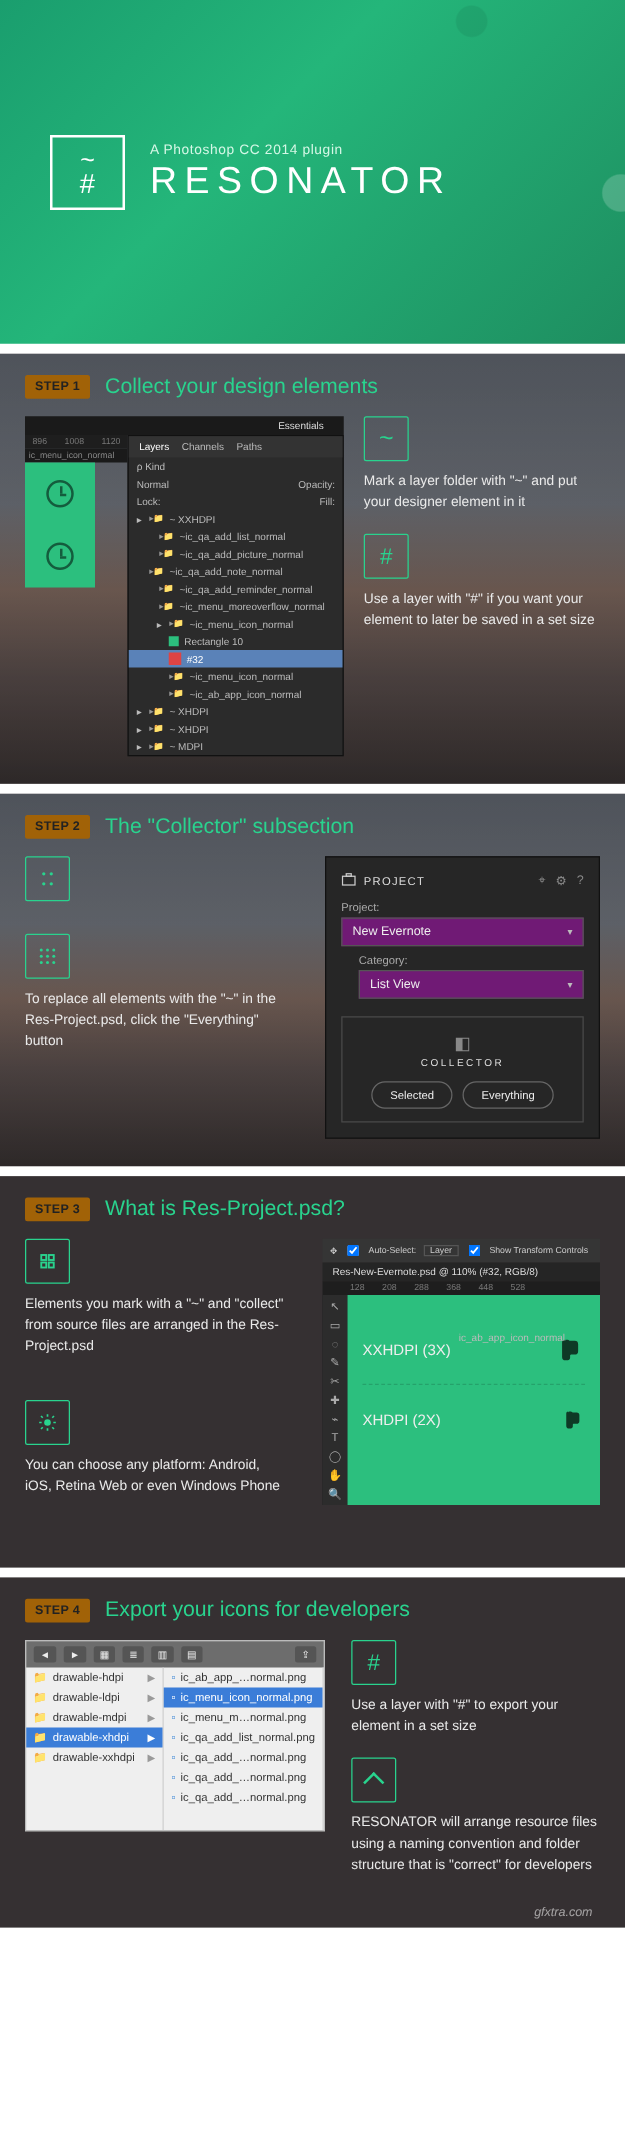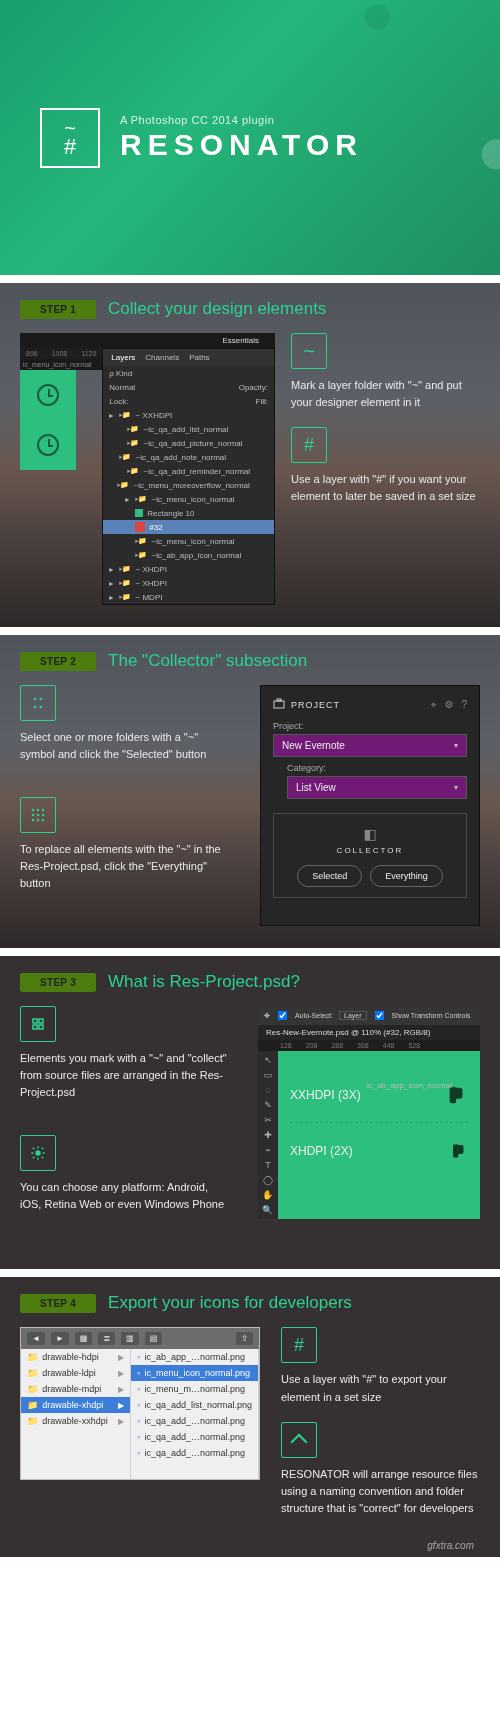--- a/index.html
+++ b/index.html
@@ -32,21 +32,21 @@
   opacity:.55;
 }
 .hero-inner { display:flex; align-items:center; gap:20px; position:relative; z-index:2; }
 .hero-badge {
   width:60px; height:60px; border:2px solid #fff; display:flex; flex-direction:column;
   align-items:center; justify-content:center; font-size:20px; color:#fff; line-height:1;
 }
 .hero-badge .t { font-size:20px; }
 .hero-badge .h { font-size:22px; margin-top:-2px; }
 .hero-text .tag { font-size:11px; letter-spacing:.5px; color:#e8fff2; opacity:.9; }
-.hero-text .title { font-size:30px; font-weight:700; letter-spacing:6px; color:#fff; margin-top:2px;}
+.hero-text .title { font-size:30px; font-weight:400; letter-spacing:6px; color:#fff; margin-top:2px;}
 
 
 .step {
   background:#3f3a3c;
   padding:16px 20px 22px;
   position:relative;
   min-height:240px;
   overflow:hidden;
 }
 .step-bg-bridge::before {
@@ -56,22 +56,22 @@
     linear-gradient(180deg, #7a8a98 0%, #9aa8b4 35%, #b5907a 55%, #6a5a54 75%, #2a2420 100%);
   opacity:.7;
 }
 .step-bg-gray::before {
   content:""; position:absolute; inset:0;
   background:#353032;
 }
 .step .content { position:relative; z-index:2;}
 .step-header { display:flex; align-items:center; gap:12px; margin-bottom:14px;}
 .step-pill {
-  background:#4d7c0f; color:#222; font-size:10px; font-weight:700;
-  padding:4px 20px; border-radius:2px; letter-spacing:.3px;
+  background:#a16207; color:#222; font-size:10px; font-weight:700;
+  padding:4px 8px; border-radius:2px; letter-spacing:.3px;
 }
 .step-title { color:#29d38e; font-size:17px; font-weight:400; }
 
 .two-col { display:flex; gap:16px; }
 .col { flex:1; min-width:0; }
 .icon-box {
   width:36px; height:36px; border:1.5px solid #29d38e; border-radius:2px;
   display:flex; align-items:center; justify-content:center; color:#29d38e;
   font-size:18px; margin-bottom:8px;
 }
@@ -238,21 +238,21 @@
                 <div class="row" style="">
                   <span class="arrow"></span>
                   <span class="folder" style="font-size: 7px;">▸📁</span>
                   <span>~ic_qa_add_note_normal</span>
                 </div>
                 <div class="row" style="padding-left: 14px;">
                   <span class="arrow"></span>
                   <span class="folder" style="font-size: 7px;">▸📁</span>
                   <span>~ic_qa_add_reminder_normal</span>
                 </div>
-                <div class="row" style="padding-left: 4px;">
+                <div class="row" style="padding-left: 14px;">
                   <span class="arrow"></span>
                   <span class="folder" style="font-size: 7px;">▸📁</span>
                   <span>~ic_menu_moreoverflow_normal</span>
                 </div>
                 <div class="row" style="padding-left: 22px;">
                   <span class="arrow">▸</span>
                   <span class="folder" style="font-size: 7px;">▸📁</span>
                   <span>~ic_menu_icon_normal</span>
                 </div>
                 <div class="row" style="padding-left: 22px;">
@@ -318,21 +318,20 @@
       <div class="col left-items">
         <div class="item">
           <div class="icon-box">
             <svg width="16" height="16">
                 <circle cx="5" cy="4" r="1.3"></circle>
                 <circle cx="11" cy="4" r="1.3"></circle>
                 <circle cx="5" cy="12" r="1.3"></circle>
                 <circle cx="11" cy="12" r="1.3"></circle>
               </svg>
           </div>
-          <div class="info-text">Select one or more folders with a "~" symbol and click the "Selected" button</div>
         </div>
         <div class="item">
           <div class="icon-box">
             <svg width="18" height="18">
                 <circle cx="4" cy="4" r="1.2"></circle>
                 <circle cx="9" cy="4" r="1.2"></circle>
                 <circle cx="14" cy="4" r="1.2"></circle>
                 <circle cx="4" cy="9" r="1.2"></circle>
                 <circle cx="9" cy="9" r="1.2"></circle>
                 <circle cx="14" cy="9" r="1.2"></circle>

